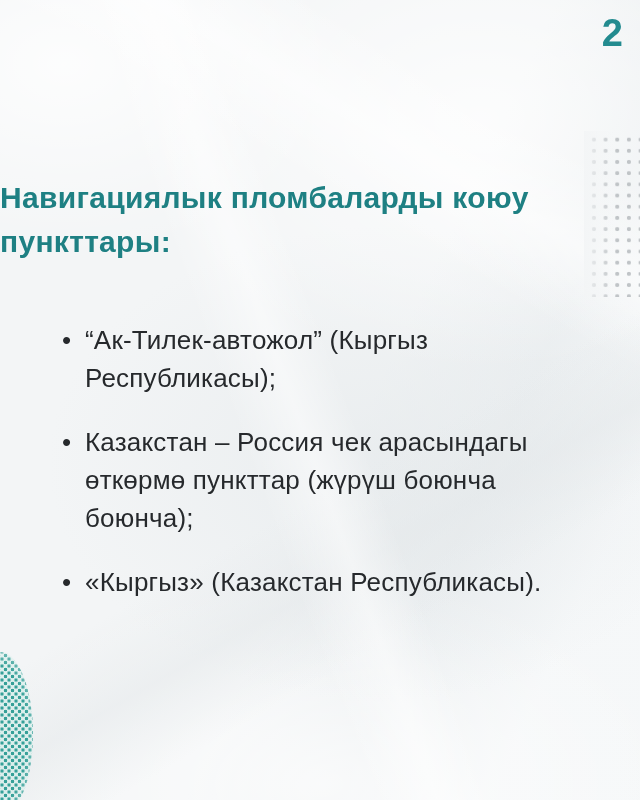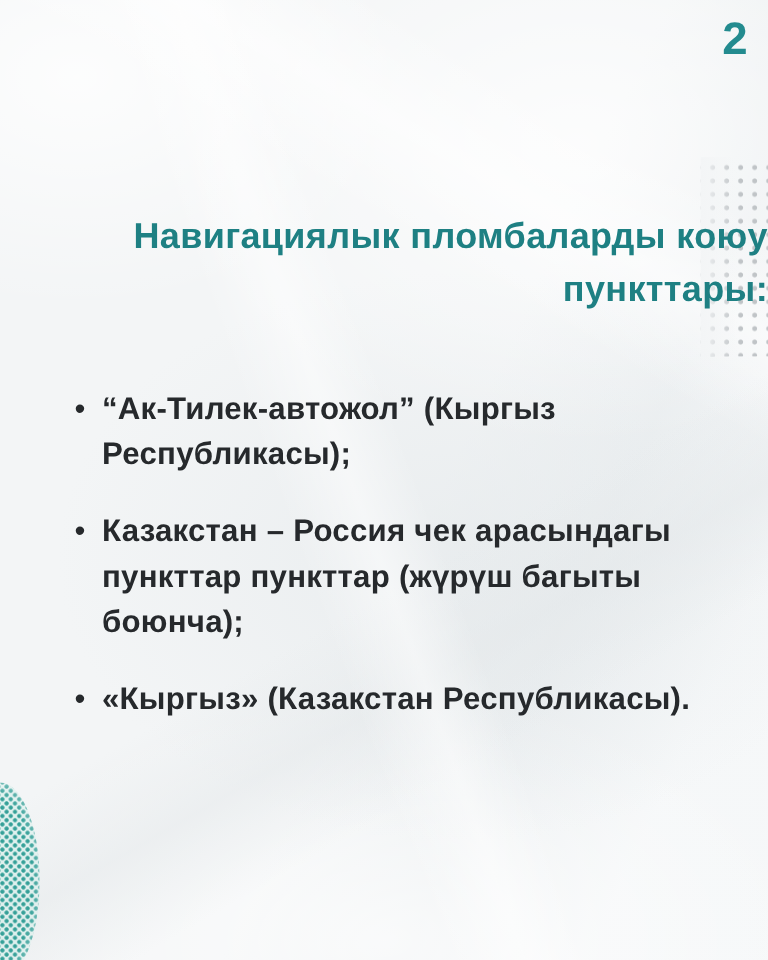--- a/index.html
+++ b/index.html
@@ -53,21 +53,21 @@
     content: "";
     position: absolute; inset: 0;
     background: linear-gradient(to left, rgba(243,245,246,0) 45%, rgba(243,245,246,0.95) 100%);
   }
   .heading {
     position: absolute;
     top: 176px;
     left: 0;
     right: 0;
     margin: 0;
-    text-align: right;
+    text-align: left;
     font-size: 30px;
     line-height: 44px;
     font-weight: 700;
     letter-spacing: 0.3px;
     color: #1e8083;
     white-space: pre-line;
   }
   .points {
     position: absolute;
     top: 321px;
@@ -87,21 +87,20 @@
   }
   .points .marker {
     flex: none;
     width: 23px;
     font-size: 26px;
     line-height: 38px;
   }
   .points .item-text {
     white-space: pre-line;
     letter-spacing: 0.2px;
-    font-weight: bold;
   }
   
   .halftone {
     position: absolute;
     left: -33px;
     top: 652px;
     width: 66px;
     height: 164px;
     border-radius: 50%;
     background-color: rgba(210,238,234,0.55);
@@ -133,21 +132,21 @@
 
   <ul class="points">
     <li>
       <span class="marker">•</span>
       <span class="item-text">“Ак-Тилек-автожол” (Кыргыз
 Республикасы);</span>
     </li>
     <li>
       <span class="marker">•</span>
       <span class="item-text">Казакстан – Россия чек арасындагы
-пункттар пункттар (жүрүш багыты
+өткөрмө пункттар (жүрүш боюнча
 боюнча);</span>
     </li>
     <li>
       <span class="marker">•</span>
       <span class="item-text">«Кыргыз» (Казакстан Республикасы).</span>
     </li>
   </ul>
 
   <div class="halftone"></div>
 </div>

